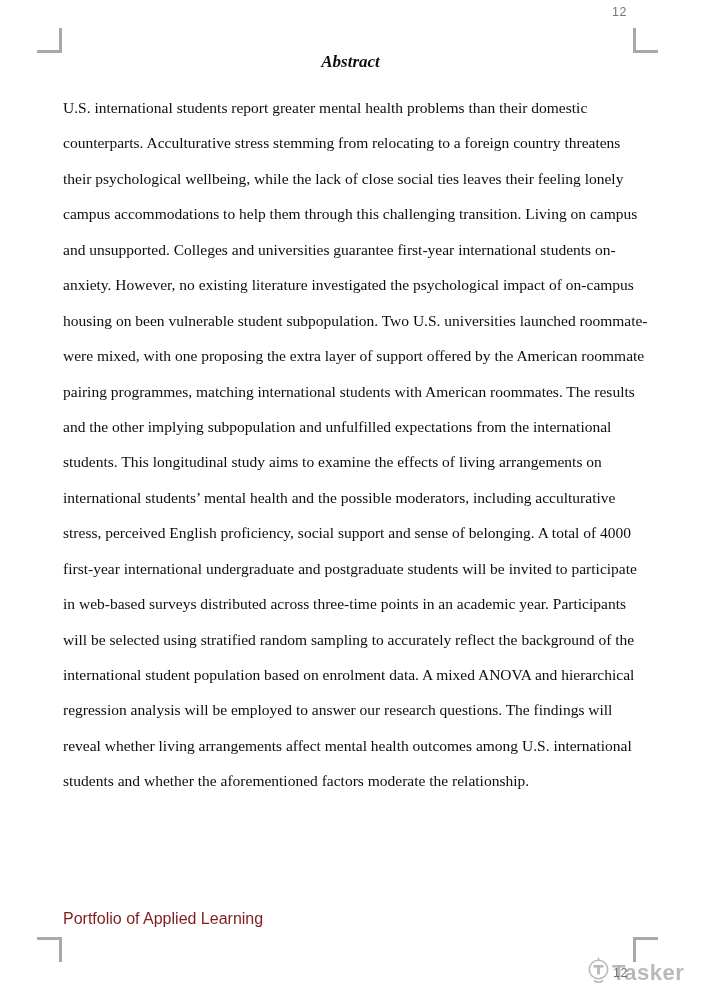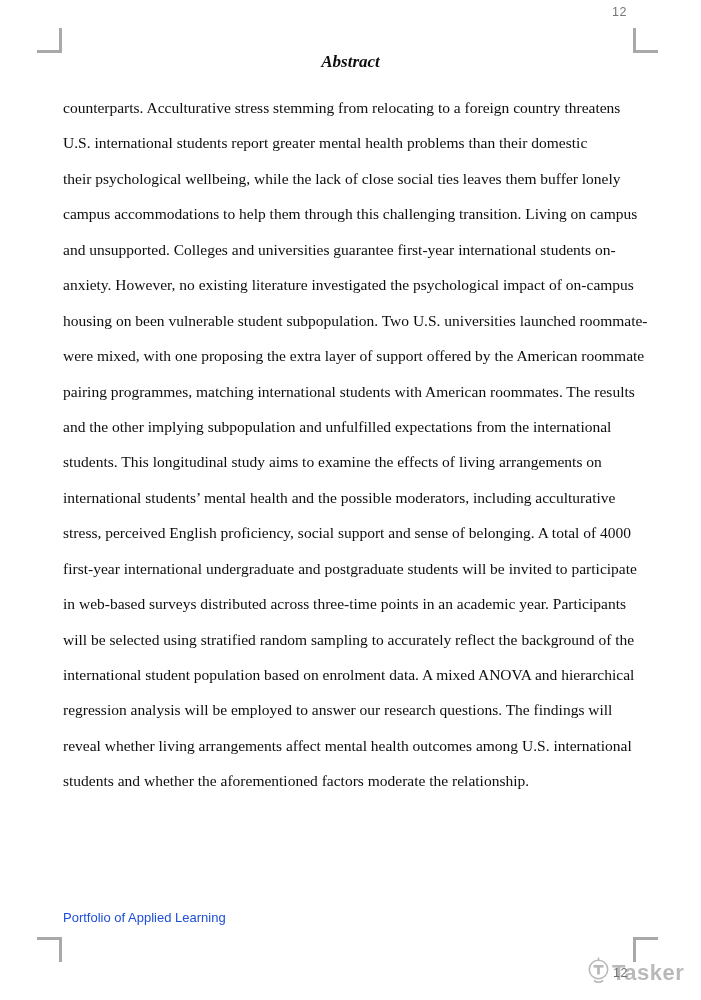--- a/index.html
+++ b/index.html
@@ -44,21 +44,21 @@
   }
   .body-text .line {
     height: 35.45px; line-height: 35.45px;
     white-space: nowrap;
   }
 
   
   .footer-left {
     position: absolute; left: 63px; top: 910px;
     font-family: "Liberation Sans", sans-serif;
-    font-size: 13px; color: #1d4ed8;
+    font-size: 16px; color: #7f1d1d;
   }
   .watermark {
     position: absolute; left: 586px; top: 956px;
     display: flex; align-items: center;
     opacity: 0.62;
     z-index: 1;
   }
   .watermark .wm-text {
     font-family: "Liberation Sans", sans-serif;
     font-size: 22px; font-weight: bold; color: #8f8f8f;
@@ -81,23 +81,23 @@
   <div class="crop tl"></div>
   <div class="crop tr"></div>
   <div class="crop bl"></div>
   <div class="crop br"></div>
 
   <div class="header-pagenum">12</div>
 
   <div class="doc-title">Abstract</div>
 
   <div class="body-text">
+    <div class="line">U.S. international students report greater mental health problems than their domestic</div>
     <div class="line">counterparts. Acculturative stress stemming from relocating to a foreign country threatens</div>
-    <div class="line">U.S. international students report greater mental health problems than their domestic</div>
-    <div class="line">their psychological wellbeing, while the lack of close social ties leaves them buffer lonely</div>
+    <div class="line">their psychological wellbeing, while the lack of close social ties leaves their feeling lonely</div>
     <div class="line">campus accommodations to help them through this challenging transition. Living on campus</div>
     <div class="line">and unsupported. Colleges and universities guarantee first-year international students on-</div>
     <div class="line">anxiety. However, no existing literature investigated the psychological impact of on-campus</div>
     <div class="line">housing on been vulnerable student subpopulation. Two U.S. universities launched roommate-</div>
     <div class="line">were mixed, with one proposing the extra layer of support offered by the American roommate</div>
     <div class="line">pairing programmes, matching international students with American roommates. The results</div>
     <div class="line">and the other implying subpopulation and unfulfilled expectations from the international</div>
     <div class="line">students. This longitudinal study aims to examine the effects of living arrangements on</div>
     <div class="line">international students’ mental health and the possible moderators, including acculturative</div>
     <div class="line">stress, perceived English proficiency, social support and sense of belonging. A total of 4000</div>

